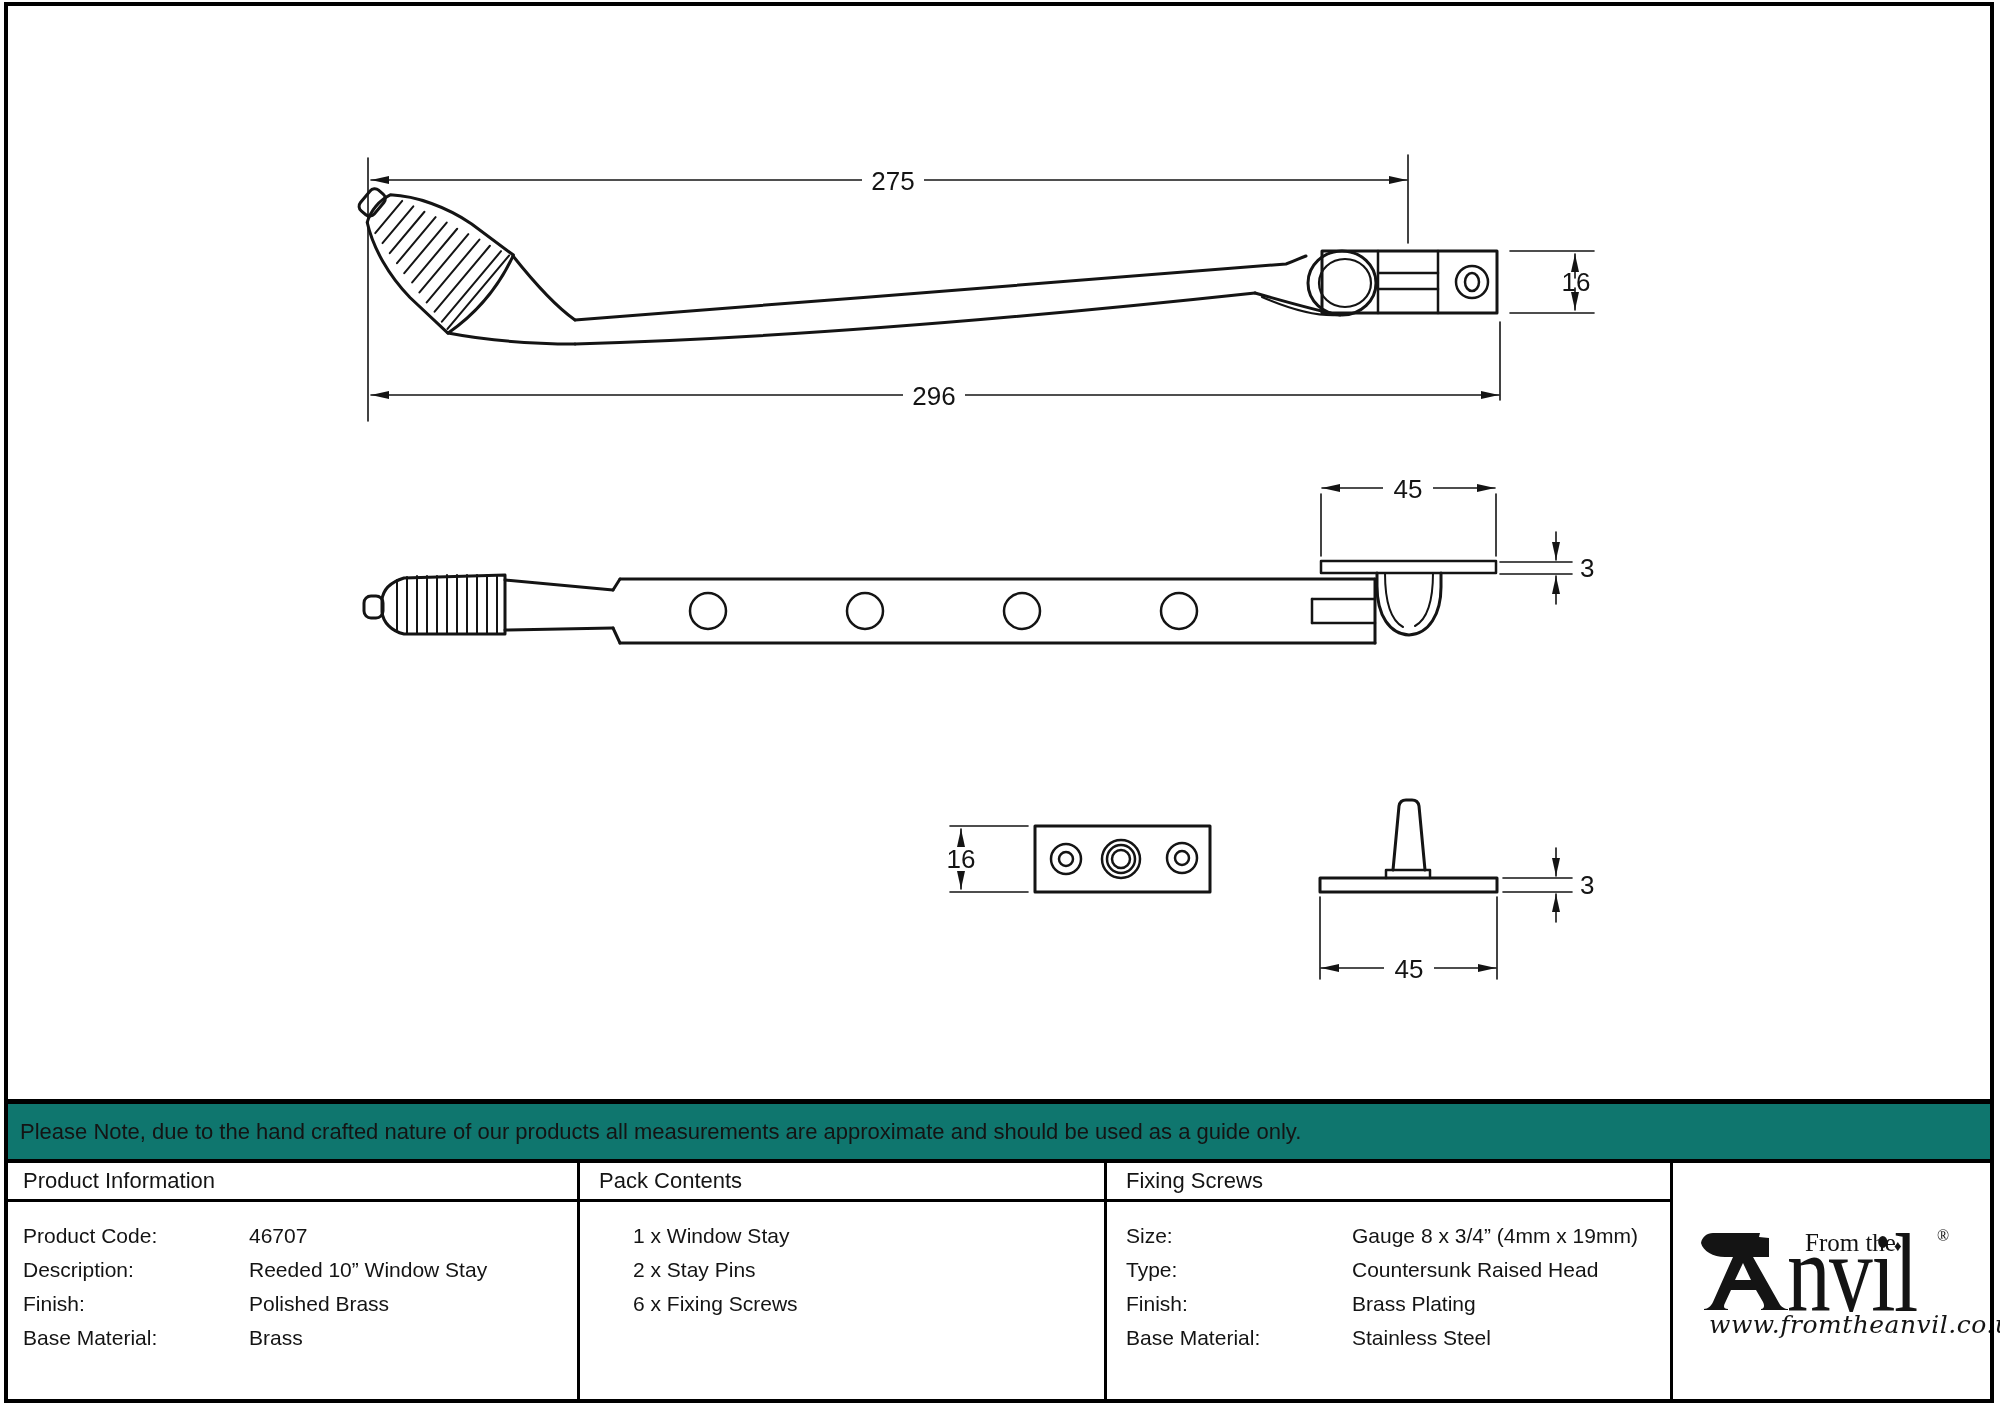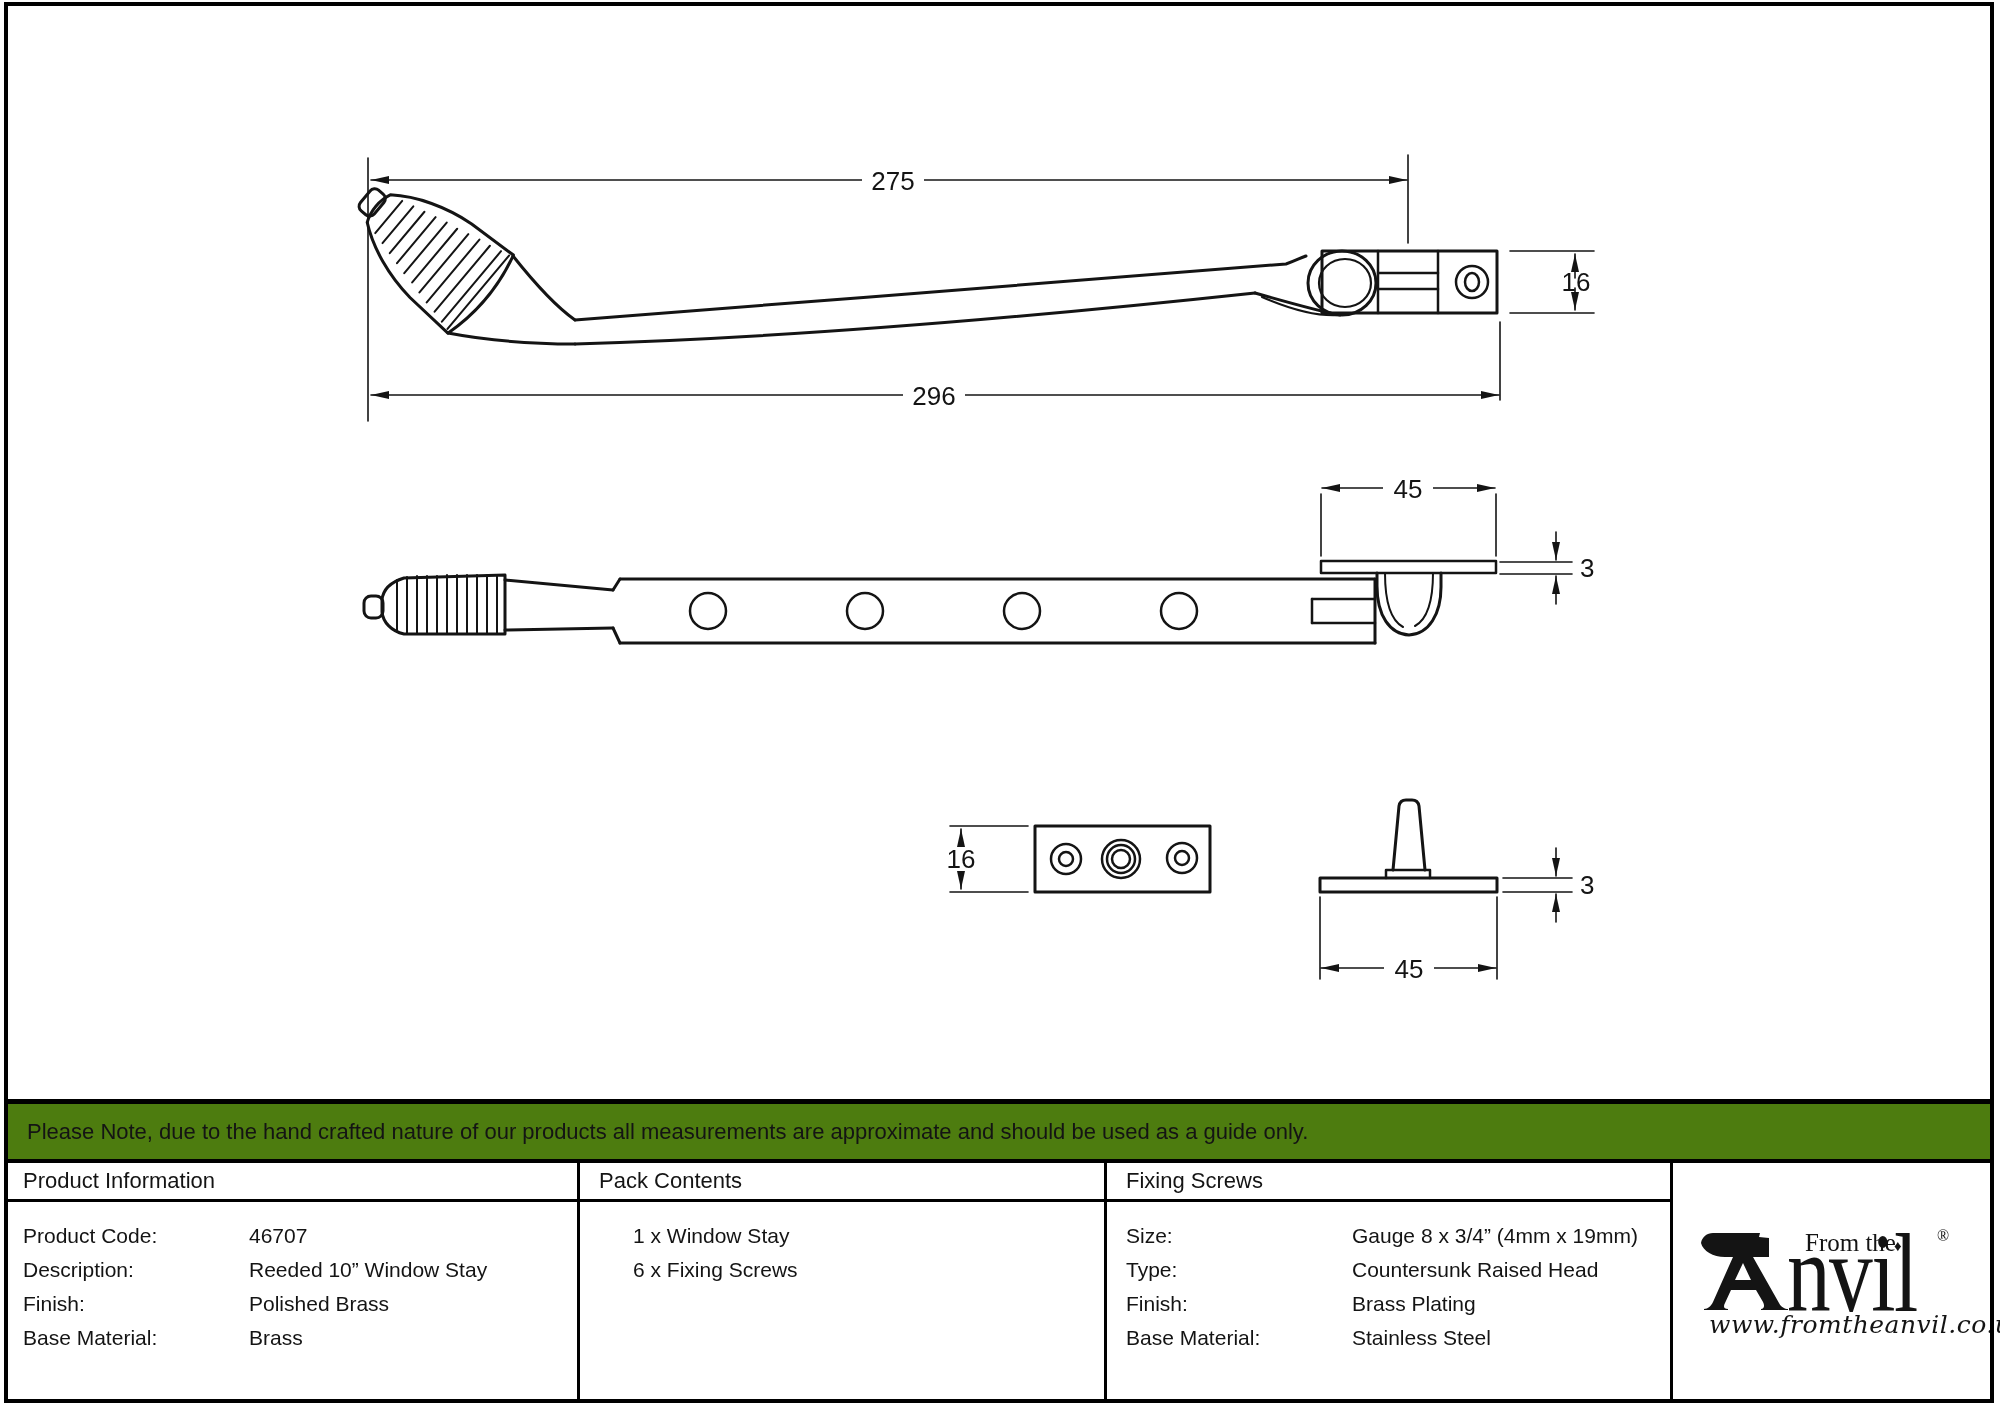--- a/index.html
+++ b/index.html
@@ -12,21 +12,21 @@
     border:4px solid #000;pointer-events:none;z-index:5;
   }
   svg.drawing{position:absolute;left:0;top:0;}
   svg text{font-family:"Liberation Sans",sans-serif;}
   .dimtxt{font-size:26px;fill:#141414;}
 
   .note-bar{
     position:absolute;left:4px;right:6px;top:1099px;height:64px;
     border-top:5px solid #000;border-bottom:4px solid #000;
     box-sizing:border-box;display:flex;align-items:center;
-    padding-left:23px;font-size:22px;background:#4d7c0f;
+    padding-left:16px;font-size:22px;background:#0f766e;
   }
   .spec-table{
     position:absolute;left:4px;right:6px;top:1163px;bottom:3px;
     display:flex;background:#fff;
   }
   .col{box-sizing:border-box;height:100%;}
   .col1{width:576px;border-right:3px solid #000;}
   .col2{width:527px;border-right:3px solid #000;}
   .col3{width:566px;border-right:3px solid #000;}
   .col4{flex:1;position:relative;}
@@ -269,20 +269,21 @@
         </div>
       </div>
     </div>
 
     <div class="col col2">
       <div class="col-header">
         <span>Pack Contents</span>
       </div>
       <div class="col-body">
         <div class="trow">1 x Window Stay</div>
+        <div class="trow">2 x Stay Pins</div>
         <div class="trow">6 x Fixing Screws</div>
       </div>
     </div>
 
     <div class="col col3">
       <div class="col-header">
         <span>Fixing Screws</span>
       </div>
       <div class="col-body">
         <div class="trow">

